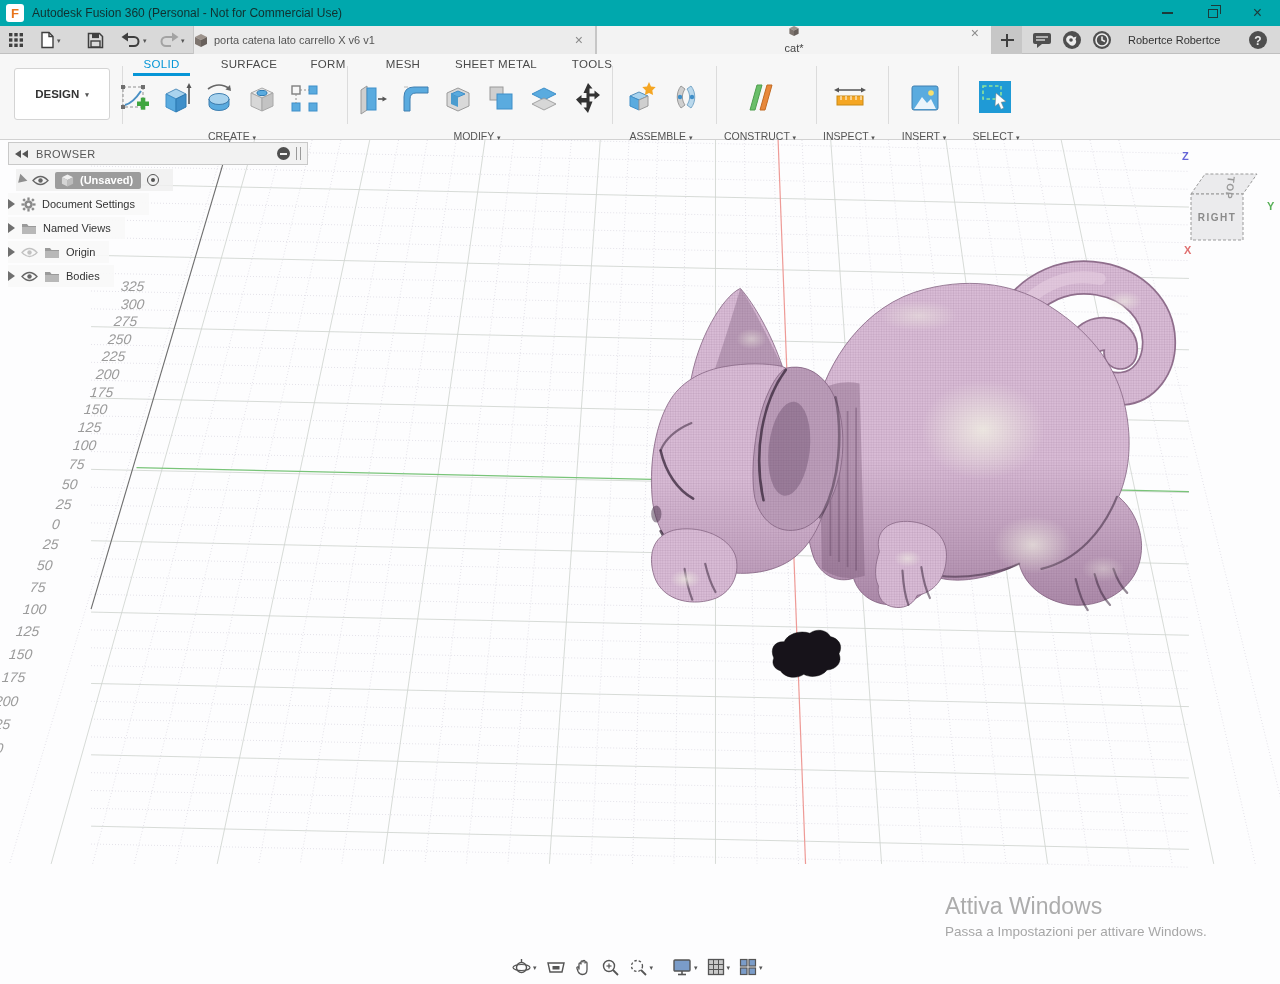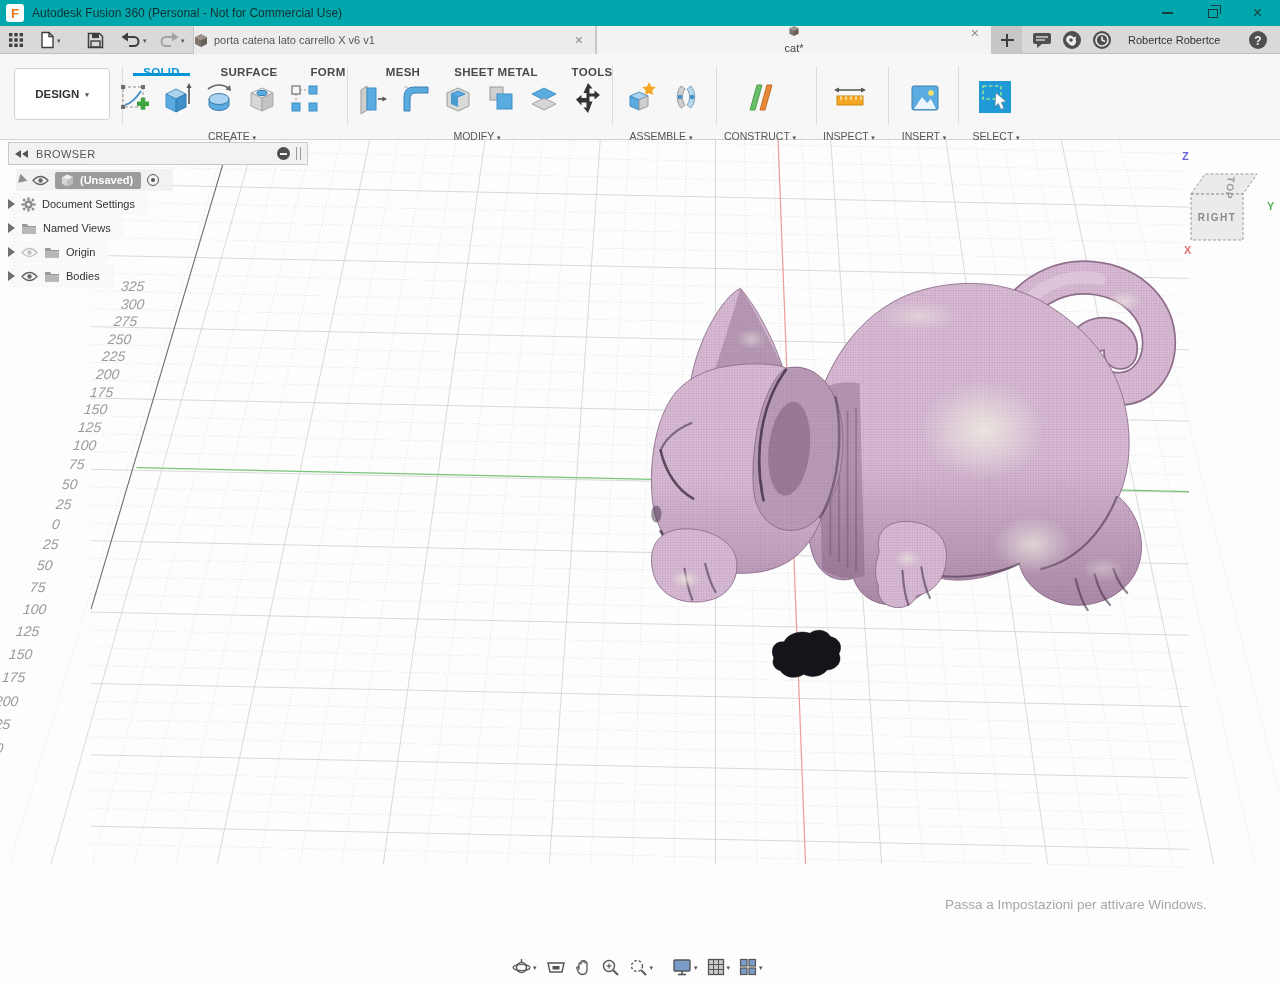--- a/index.html
+++ b/index.html
@@ -31,21 +31,21 @@
   .plus-glyph{position:relative;width:13px;height:13px;}
   .plus-glyph:before{content:"";position:absolute;left:0;top:5.5px;width:13px;height:2px;background:#3f3f3f;}
   .plus-glyph:after{content:"";position:absolute;left:5.5px;top:0;width:2px;height:13px;background:#3f3f3f;}
   .user-name{position:absolute;left:1128px;top:0;height:28px;line-height:28px;font-size:11px;color:#333;}
   .circ-icon{position:absolute;top:4px;width:20px;height:20px;}
 
   
   .ribbon{position:absolute;left:0;top:54px;width:1280px;height:86px;background:#f7f7f7;border-bottom:1px solid #d2d2d2;}
   .design-btn{position:absolute;left:14px;top:14px;width:96px;height:52px;background:#fff;border:1px solid #d4d4d4;border-radius:3px;
               display:flex;align-items:center;justify-content:center;gap:6px;font-size:11.5px;font-weight:bold;color:#333;}
-  .rtab{position:absolute;top:12px;height:16px;font-size:11.5px;font-weight:bold;color:#4a4a4a;letter-spacing:.3px;text-align:center;}
+  .rtab{position:absolute;top:4px;height:16px;font-size:11.5px;font-weight:normal;color:#4a4a4a;letter-spacing:.3px;text-align:center;}
   .rtab.active{color:#0696d7;}
   .rtab-underline{position:absolute;top:19px;height:3px;background:#0696d7;}
   .ricon{position:absolute;top:26px;}
   .rlabel{position:absolute;top:76px;height:12px;font-size:10.5px;color:#555;text-align:center;transform:translateX(-50%);white-space:nowrap;}
   .rdiv{position:absolute;top:12px;height:58px;width:1px;background:#dcdcdc;}
 
   
   .viewport{position:absolute;left:0;top:140px;width:1280px;height:844px;background:#fdfdfe;overflow:hidden;}
   #vpsvg{position:absolute;left:0;top:0;}
   .gm{stroke:#dbd8e2;stroke-width:1;stroke-dasharray:1 2.5;fill:none;}
@@ -529,20 +529,21 @@
         <div class="ruler-num" style="left: 23px; top: 461px;">100</div>
         <div class="ruler-num" style="left: 16px; top: 483px;">125</div>
         <div class="ruler-num" style="left: 9px; top: 506px;">150</div>
         <div class="ruler-num" style="left: 2px; top: 529px;">175</div>
         <div class="ruler-num" style="left: -5px; top: 553px;">200</div>
         <div class="ruler-num" style="left: -13px; top: 576px;">225</div>
         <div class="ruler-num" style="left: -20px; top: 600px;">250</div>
       </div>
 
     <div class="watermark">
+      <div class="wm1">Attiva Windows</div>
       <div class="wm2">Passa a Impostazioni per attivare Windows.</div>
     </div>
 
     <div class="viewcube">
       <svg width="110" height="115" viewBox="0 0 110 115">
         <polygon points="21,46 73,46 87,26 35,26" fill="rgba(233,233,236,.92)" stroke="#9a9a9a" stroke-dasharray="3 2"></polygon>
         <rect x="21" y="46" width="52" height="46" fill="rgba(233,233,236,.92)" stroke="#9a9a9a" stroke-dasharray="3 2"></rect>
         <text id="vc-top-text" x="0" y="0" transform="translate(58,28) rotate(97) " font-size="10" font-weight="bold" fill="#9a9a9a" letter-spacing="1" font-family="Liberation Sans,sans-serif" text-anchor="start">TOP</text>
         <text id="vc-front-text" x="47" y="73" text-anchor="middle" font-size="10" font-weight="bold" fill="#8a8a8a" letter-spacing="1.5" font-family="Liberation Sans,sans-serif">RIGHT</text>
       </svg>

